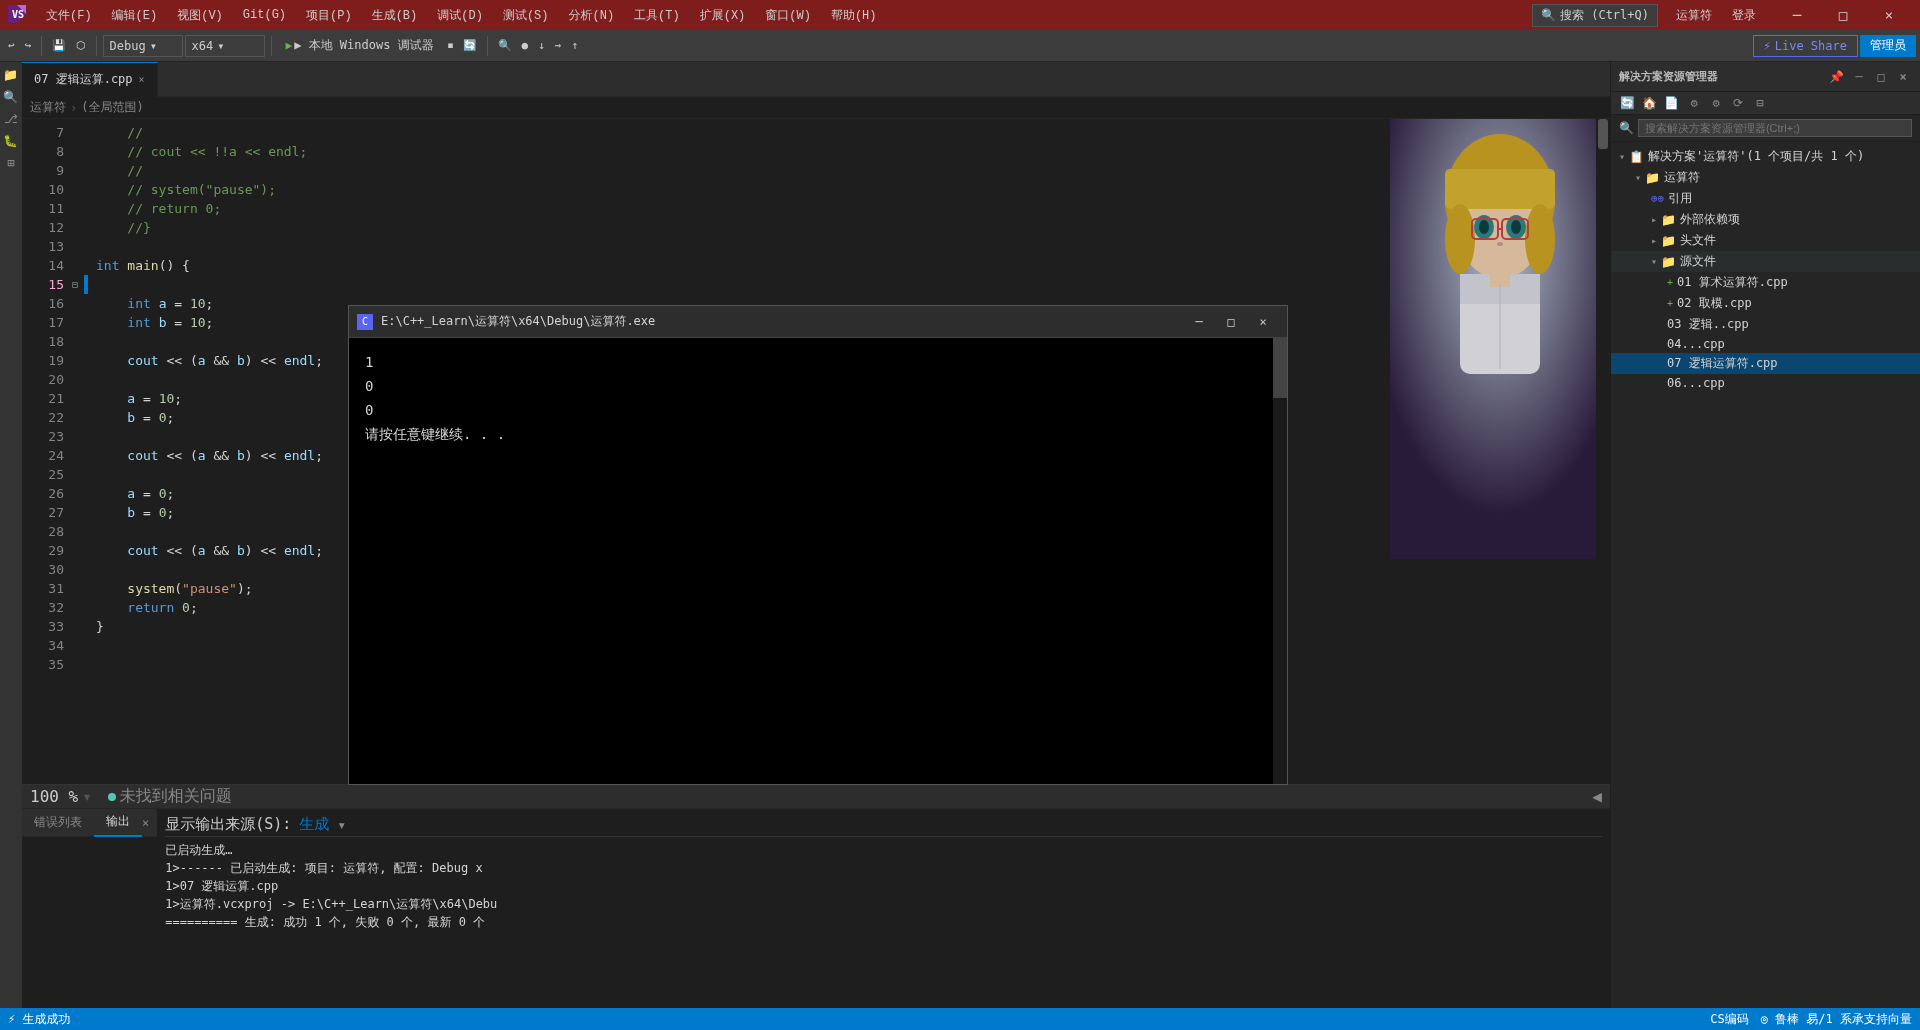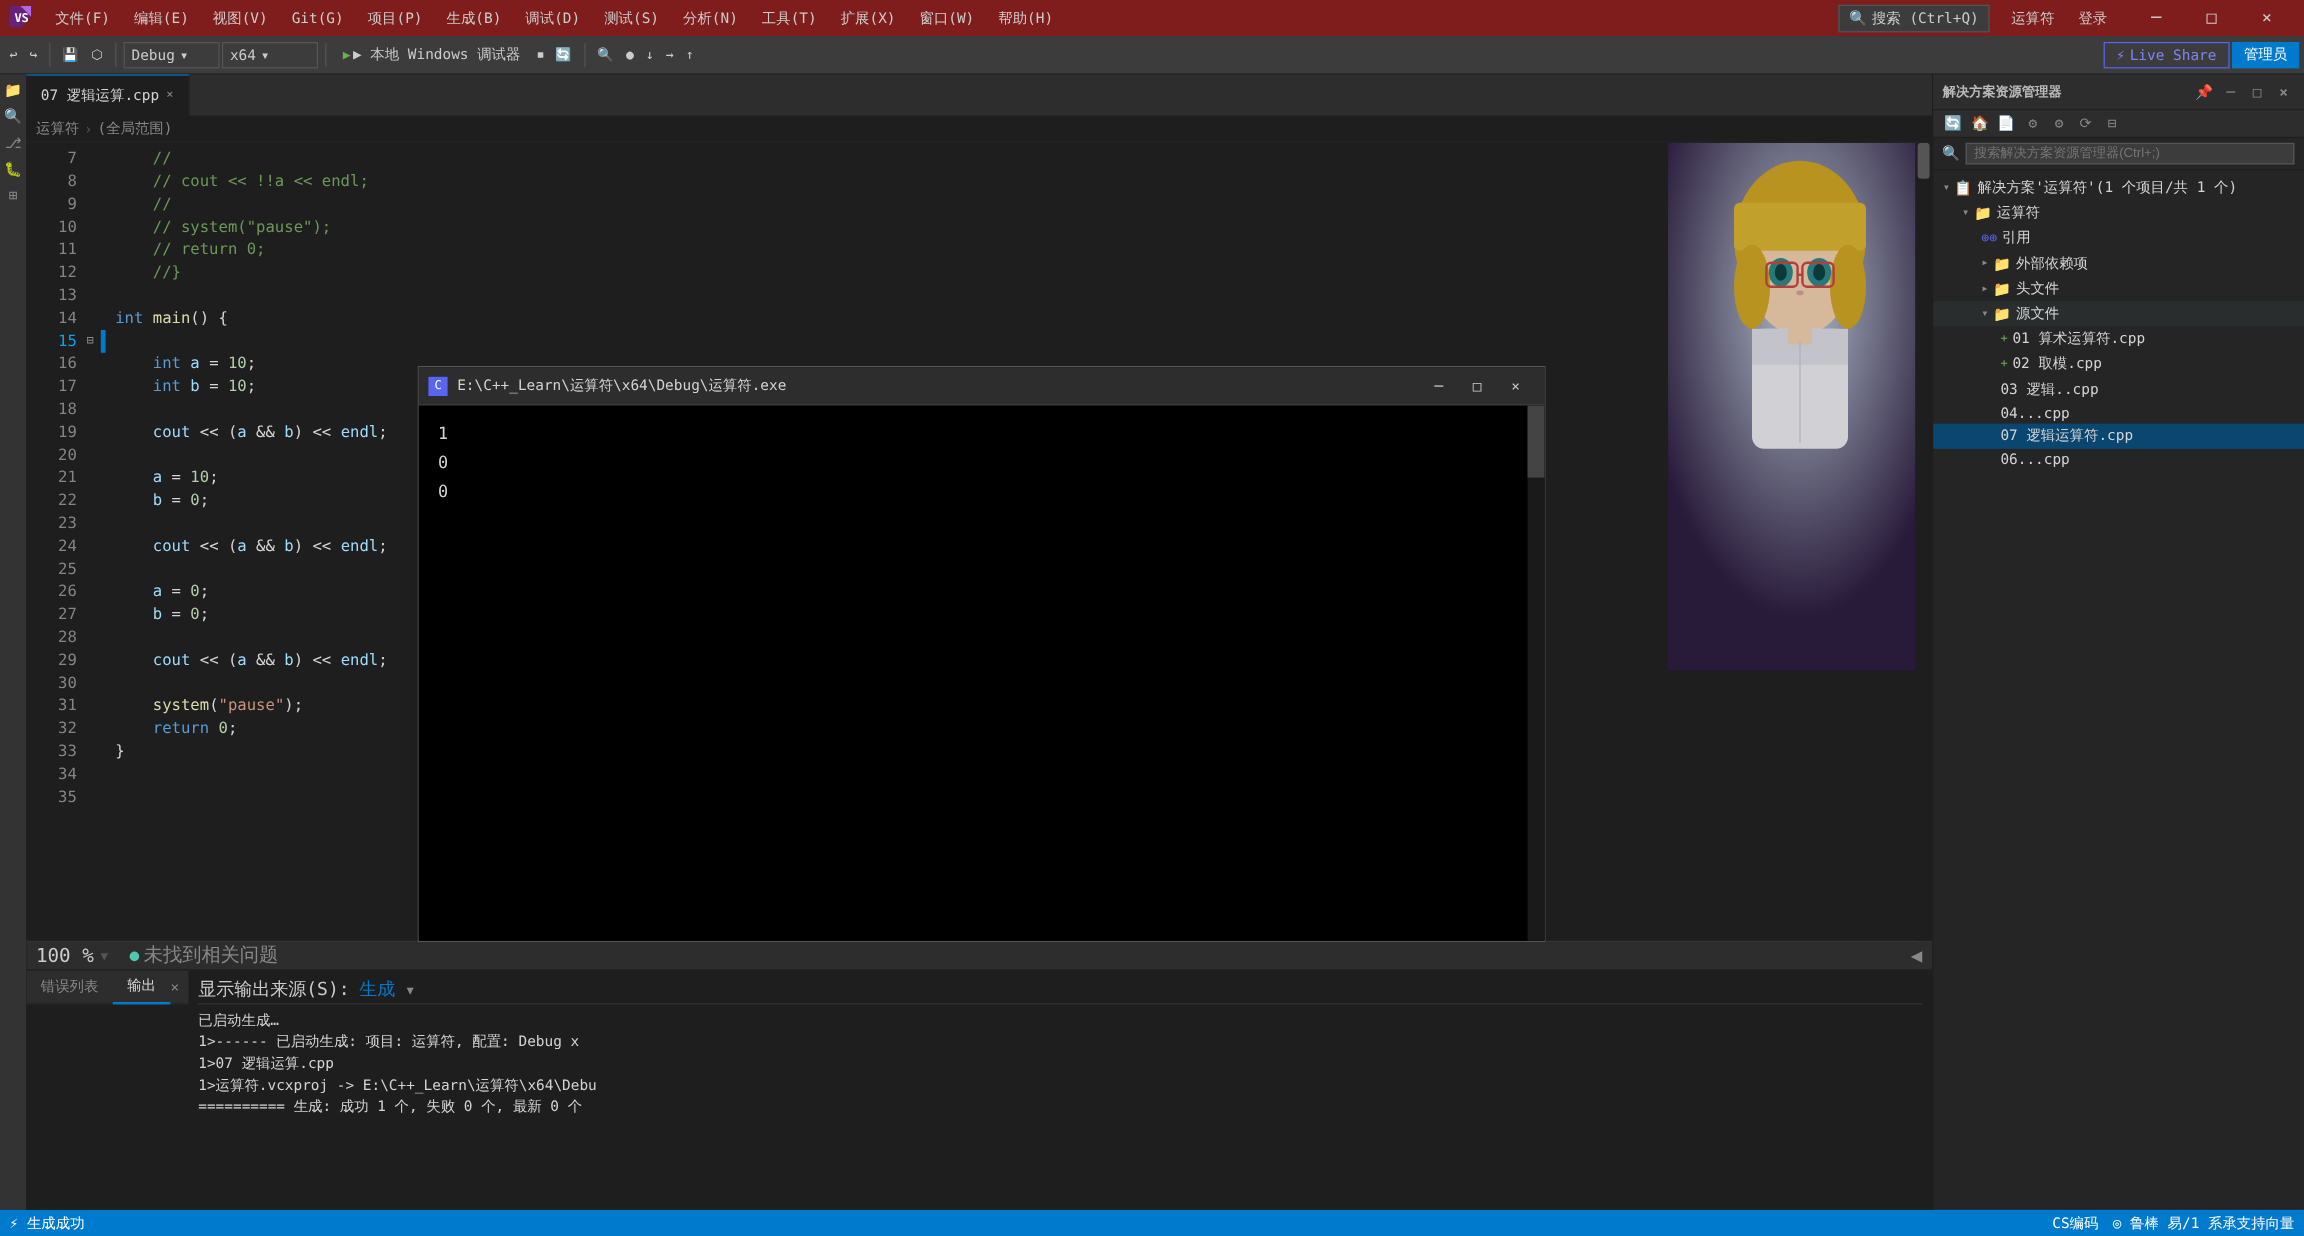--- a/index.html
+++ b/index.html
@@ -24,20 +24,21 @@
     }
     .menu-logo {
       margin-right: 8px;
     }
     .menu-item {
       padding: 2px 8px;
       color: #cccccc;
       cursor: pointer;
       font-size: 12px;
       white-space: nowrap;
+      font-family: Liberation Mono, monospace;
     }
     .menu-search {
       margin-left: auto;
       display: flex;
       align-items: center;
       background: #3c3c3c;
       border: 1px solid #555;
       padding: 2px 8px;
       color: #ccc;
       font-size: 12px;
@@ -629,21 +630,21 @@
 
       <div class="line-numbers" style="z-index:1;">
         <div>7</div>
         <div>8</div>
         <div>9</div>
         <div>10</div>
         <div>11</div>
         <div>12</div>
         <div>13</div>
         <div>14</div>
-        <div style="color:#0ea5e9;">15</div>
+        <div style="color:#f9a8d4;">15</div>
         <div>16</div>
         <div>17</div>
         <div>18</div>
         <div>19</div>
         <div>20</div>
         <div>21</div>
         <div>22</div>
         <div>23</div>
         <div>24</div>
         <div>25</div>
@@ -891,17 +892,18 @@
     <div class="console-win-controls">
       <div class="console-win-btn">─</div>
       <div class="console-win-btn">□</div>
       <div class="console-win-btn close-btn">×</div>
     </div>
   </div>
   <div class="console-content">
     <div class="console-line">1</div>
     <div class="console-line">0</div>
     <div class="console-line">0</div>
+    <div class="console-line">请按任意键继续. . .</div>
   </div>
   <div class="console-scrollbar">
     <div class="console-scroll-thumb"></div>
   </div>
 </div>
 
 </body></html>

